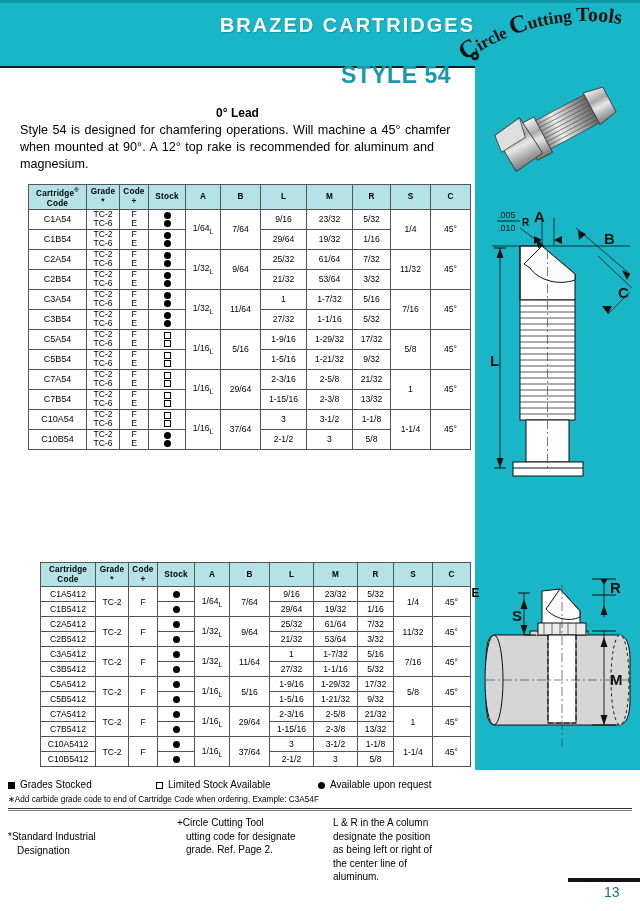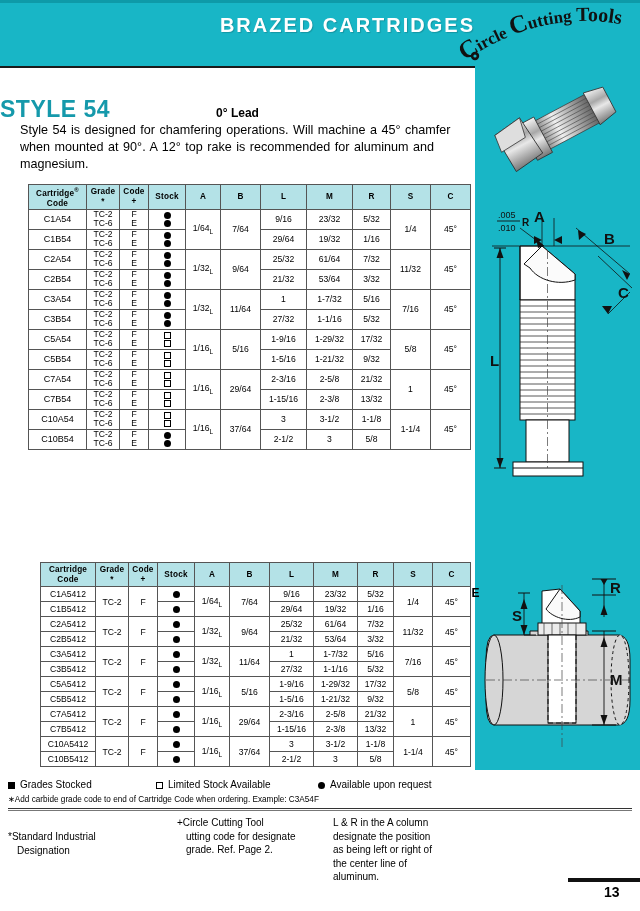--- a/index.html
+++ b/index.html
@@ -45,22 +45,22 @@
   }
 
   
   #logo{
     position:absolute; left:455px; top:6px; width:185px; height:62px;
   }
   #logo svg{ display:block; }
 
   
   #style-title{
-    position:absolute; left:0; top:96px; width:451px;
-    text-align:left; color:#1599ab;
+    position:absolute; left:0; top:62px; width:451px;
+    text-align:right; color:#1599ab;
     font-size:23px; font-weight:bold; letter-spacing:.5px;
   }
   #lead-label{
     position:absolute; left:0; top:106px; width:475px;
     text-align:center; color:#000; font-size:12px; font-weight:bold;
   }
   #intro{
     position:absolute; left:20px; top:122px; width:443px;
     color:#000; font-size:12.6px; line-height:17px; text-align:left;
     word-spacing:1px;
@@ -153,21 +153,21 @@
   }
   #note-a{ left:8px; top:816px; width:150px;margin-top:14px; }
   #note-b{ left:177px; top:816px; width:165px; }
   #note-c{ left:333px; top:816px; width:160px; }
   .note-indent{ padding-left:9px; display:block; }
 
   #page-rule{
     position:absolute; left:568px; top:878px; width:72px; height:4px; background:#111;
   }
   #page-num{
-    position:absolute; left:604px; top:884px; font-size:14px; font-weight:bold; color:#000000;text-align:center;
+    position:absolute; left:604px; top:884px; font-size:14px; font-weight:normal; color:#0f766e;text-align:center;
   }
 
   
   #photo{
     position:absolute; left:487px; top:58px; width:153px; height:130px;
   }
   #diagram-top{
     position:absolute; left:480px; top:196px; width:160px; height:330px;
   }
   #diagram-bottom{

